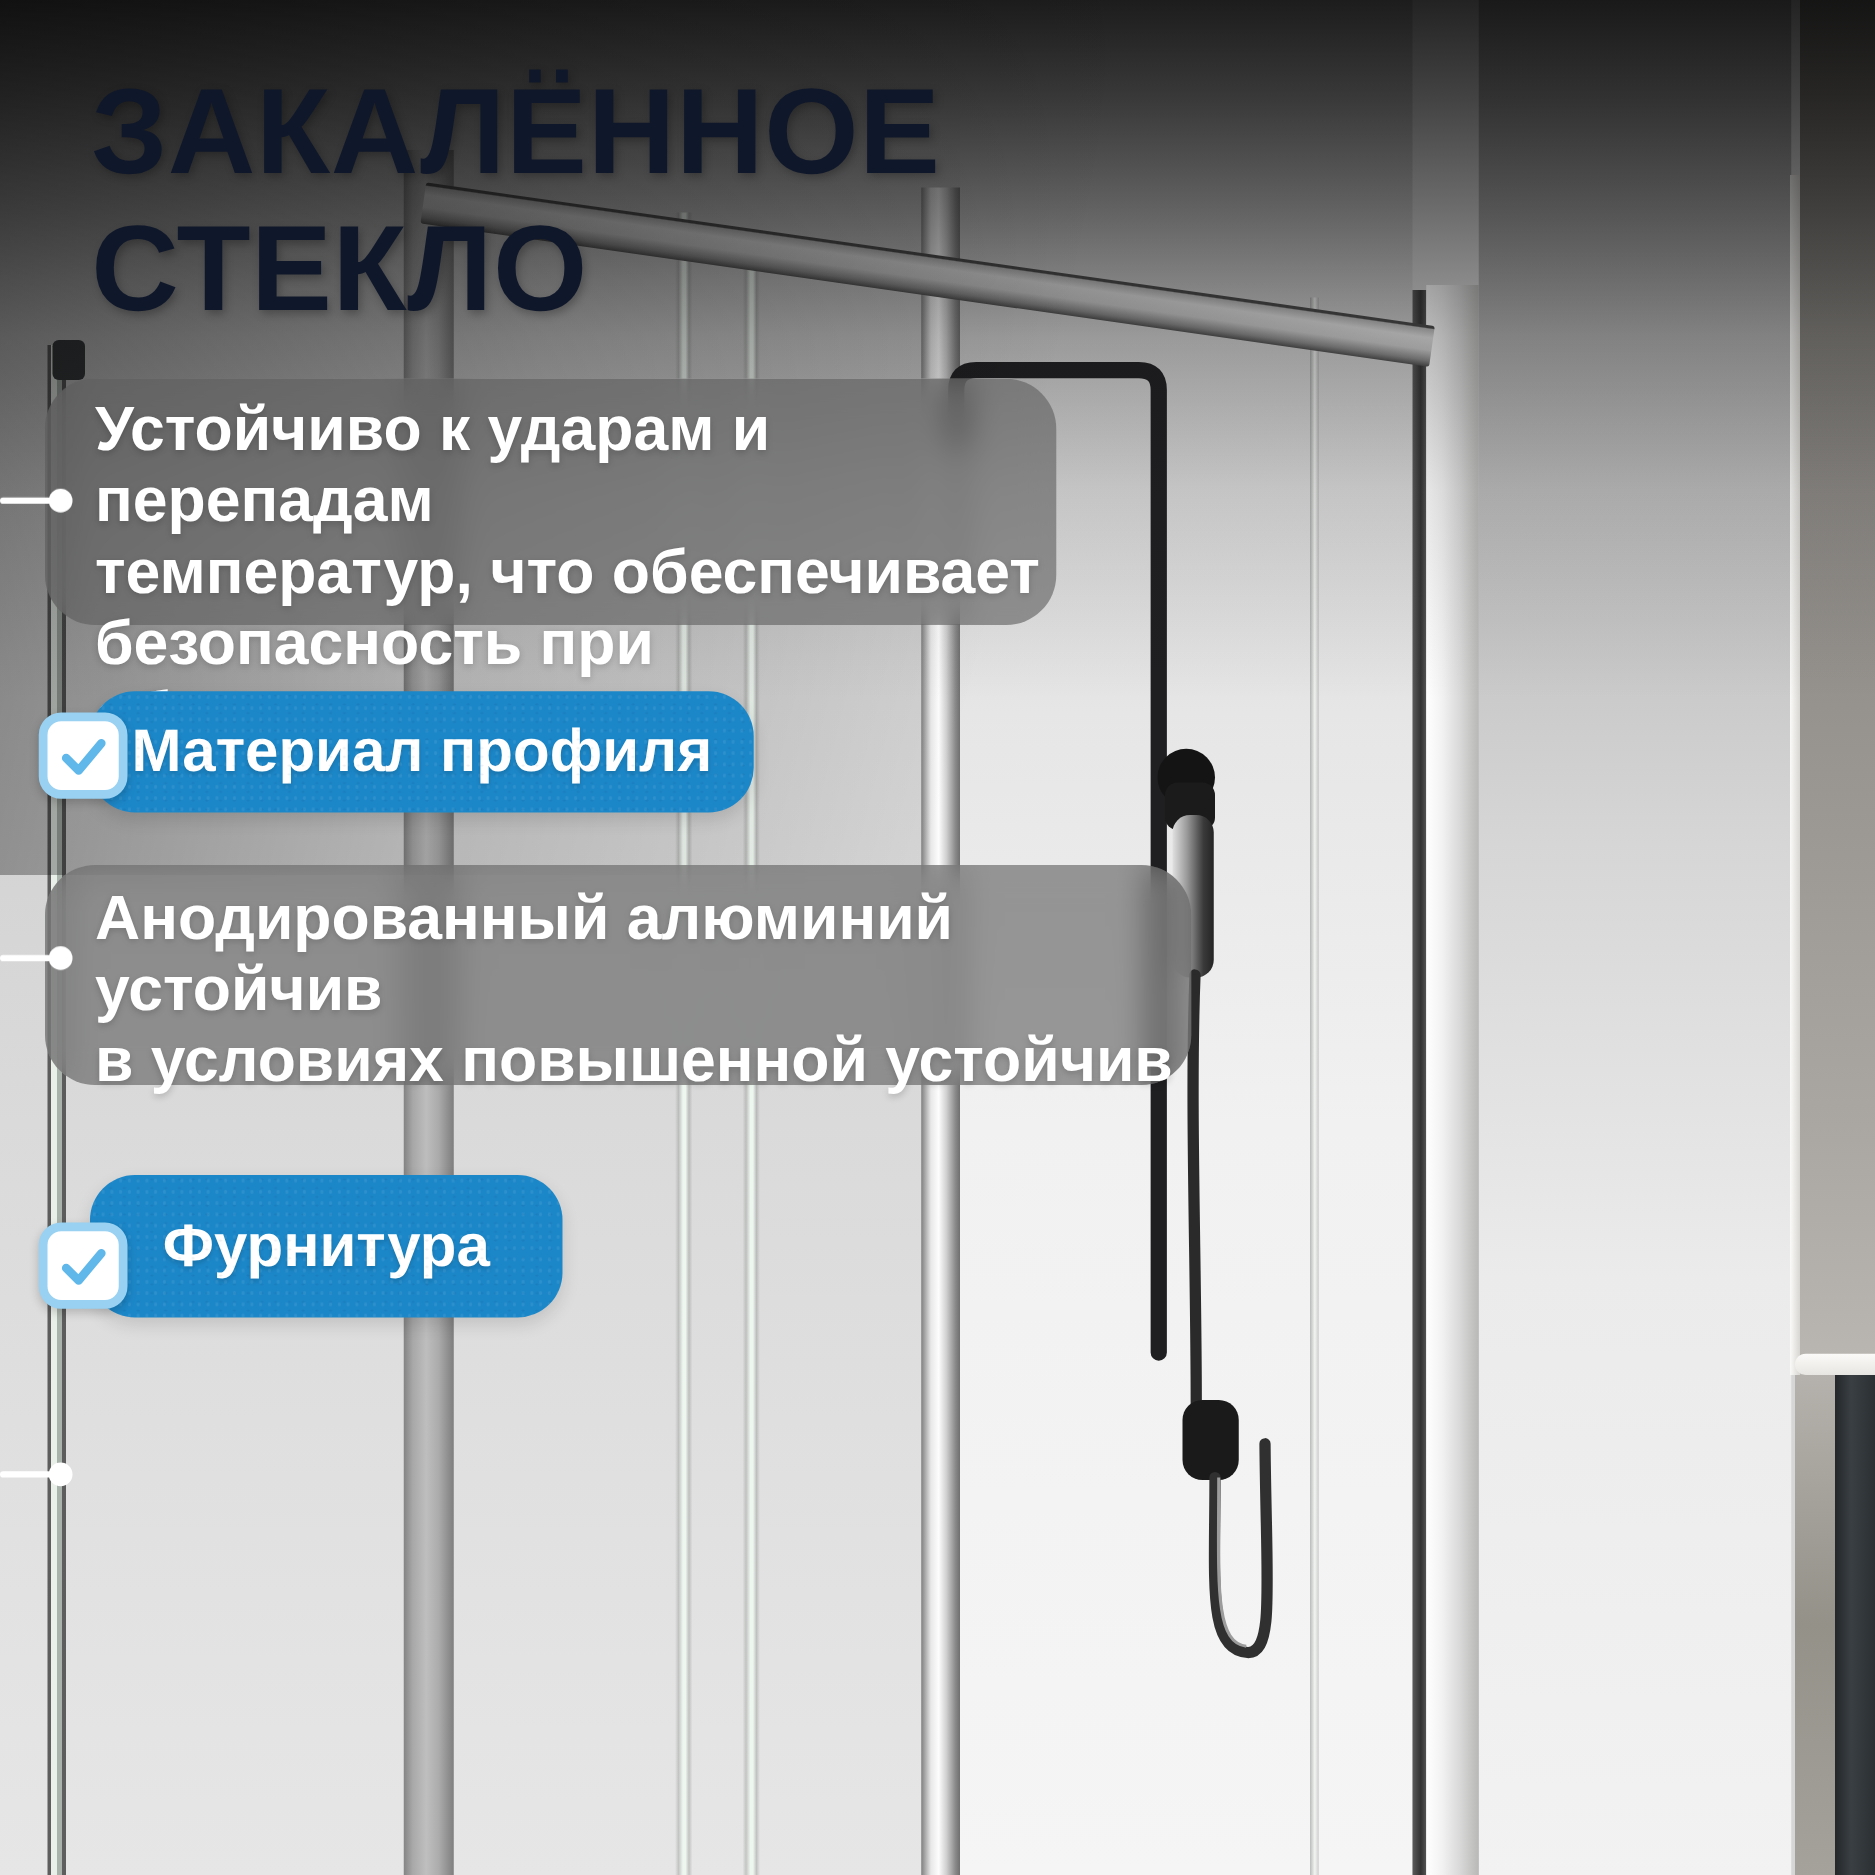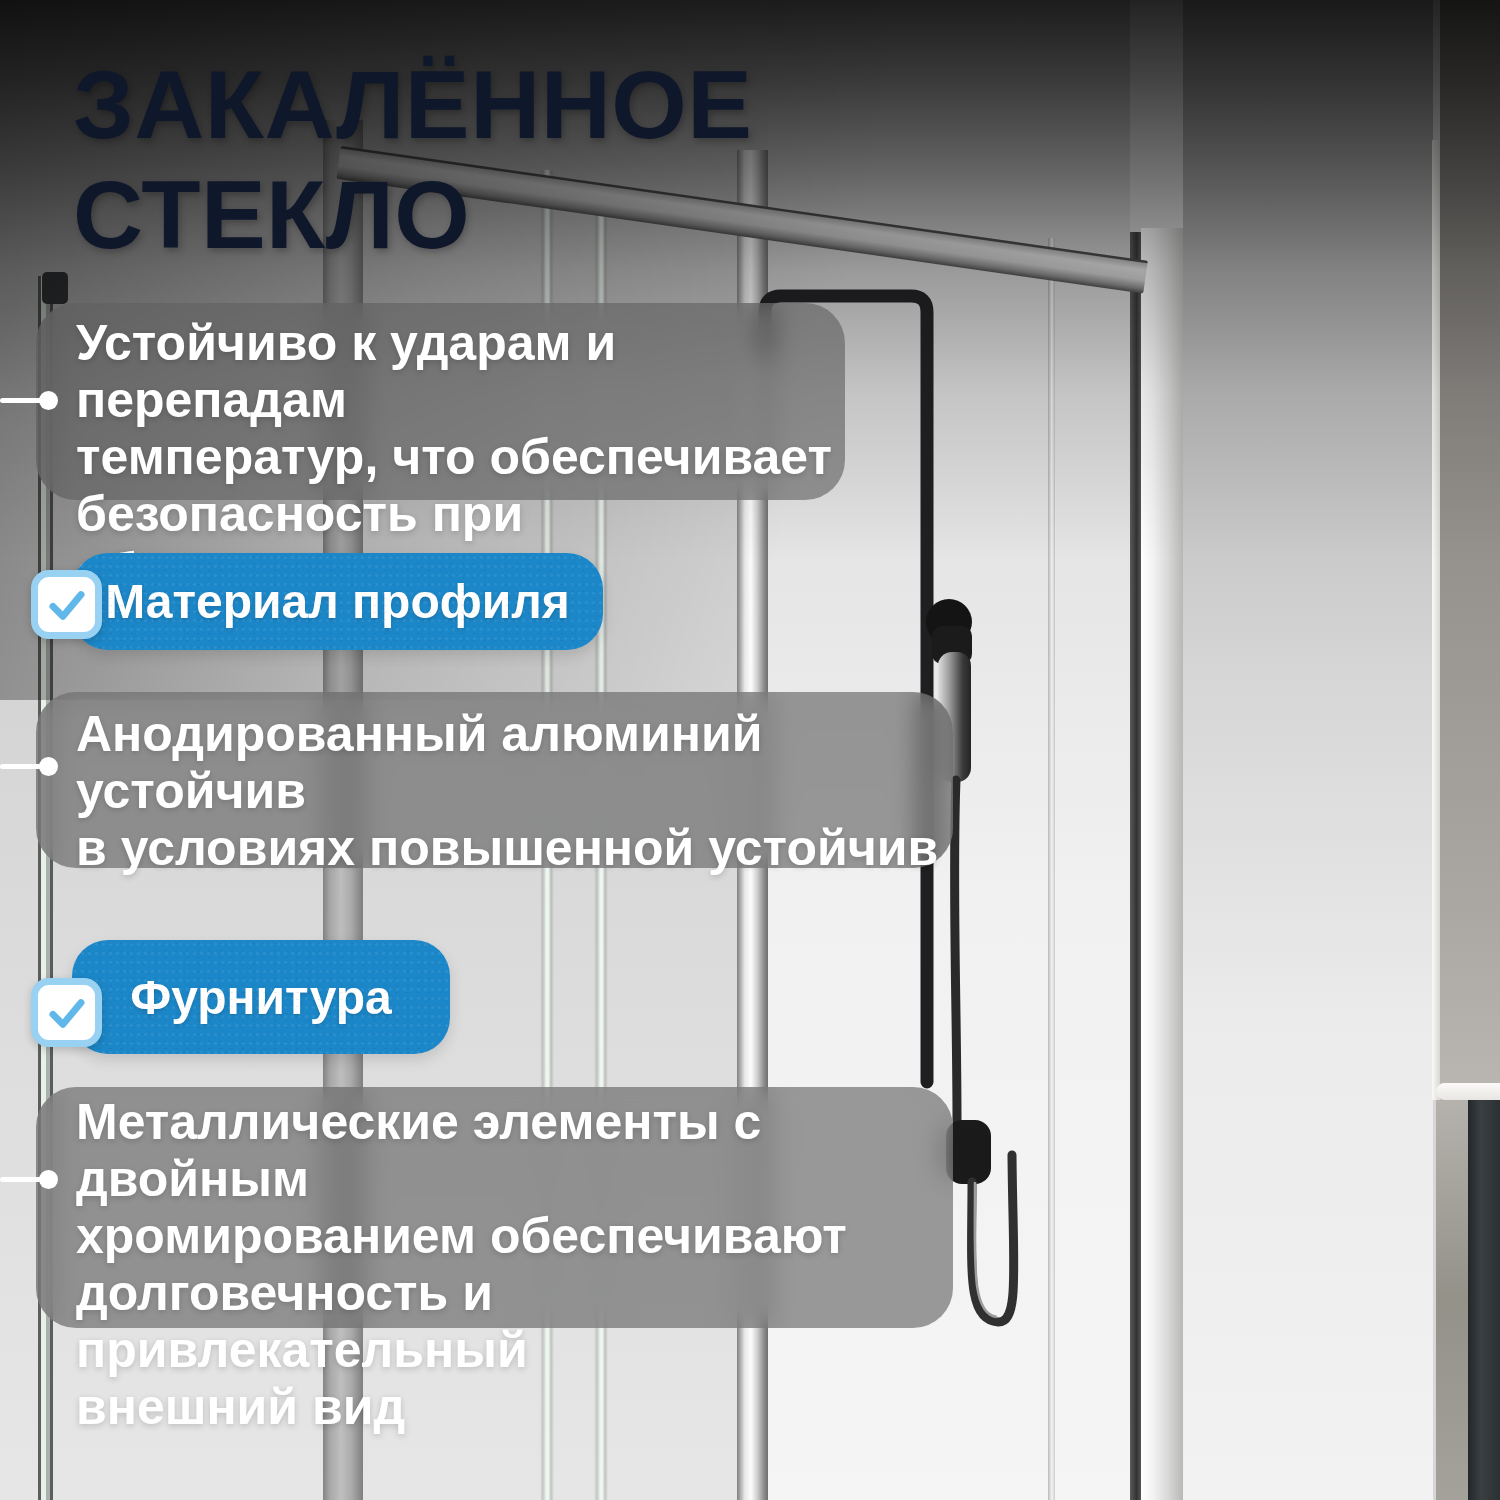--- a/index.html
+++ b/index.html
@@ -165,22 +165,16 @@
 
   <div class="abs badge badge2">
     <span>Фурнитура</span>
   </div>
   <div class="abs checkbox cb2">
     <svg width="52" height="50" viewBox="0 0 57 55">
       <polyline points="13,29 24,40 44,16" fill="none" stroke="#5FB7EA" stroke-width="7.5" stroke-linecap="round" stroke-linejoin="round"></polyline>
     </svg>
   </div>
 
-  <section class="abs card card3">
-    <span class="ln">Металлические элементы с двойным</span>
-    <span class="ln">хромированием обеспечивают</span>
-    <span class="ln">долговечность и привлекательный</span>
-    <span class="ln">внешний вид</span>
-  </section>
   <div class="abs conn-line cl3"></div>
   <div class="abs conn-dot cd3"></div>
 
 </div>
 
 </body></html>

